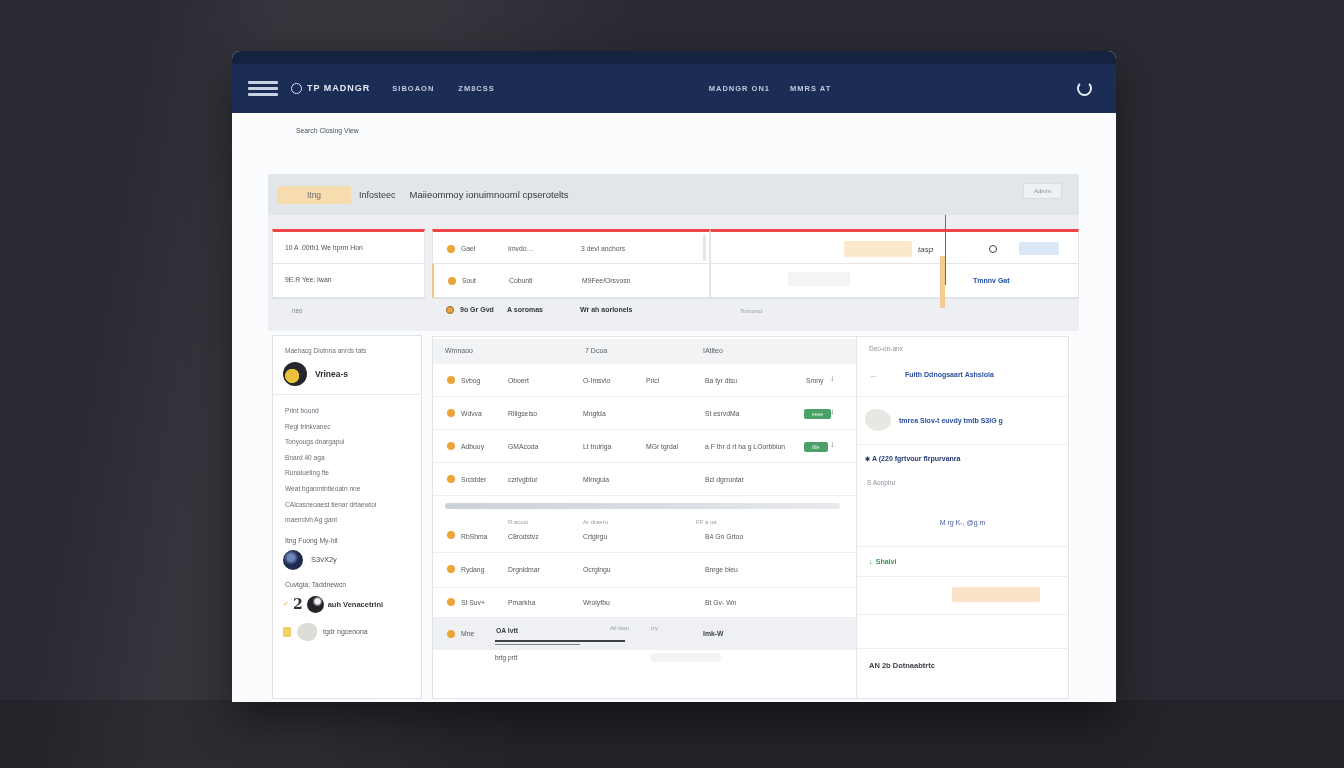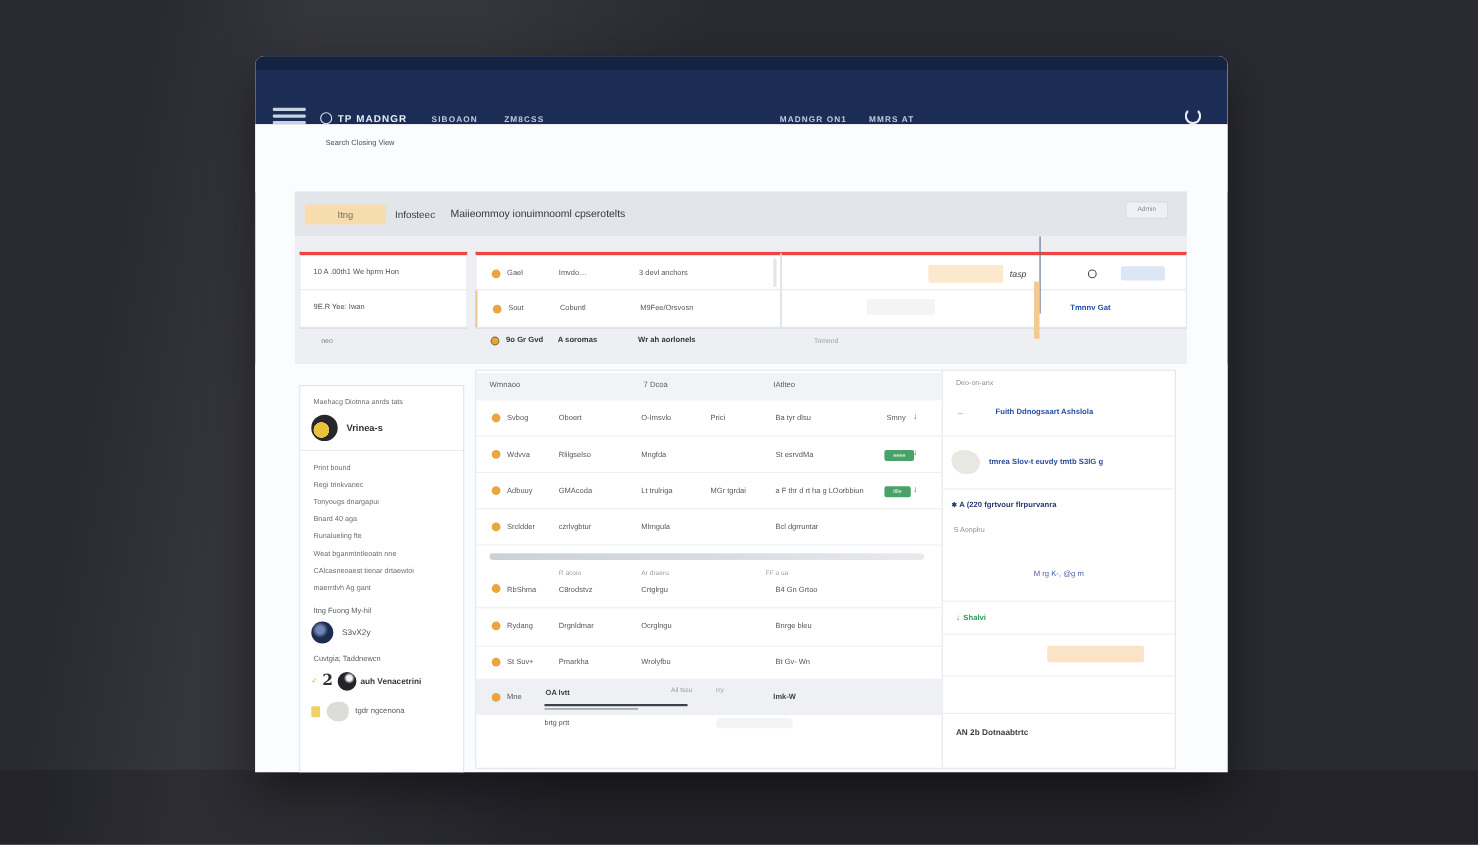--- a/index.html
+++ b/index.html
@@ -10,21 +10,21 @@
     background:linear-gradient(100deg, rgba(255,255,255,0) 10%, rgba(255,255,255,0.05) 19%,
       rgba(255,255,255,0.05) 30%, rgba(255,255,255,0) 44%); }
   .bg-bottom { position:absolute; left:0; right:0; top:700px; bottom:0; background:rgba(0,0,0,0.16); }
 
   .window { position:absolute; left:232px; top:51px; width:884px; height:651px;
     background:#fbfcfd; border-radius:8px 8px 0 0; overflow:hidden;
     box-shadow:0 18px 45px rgba(0,0,0,0.45); }
 
   
   .navbar { height:62px; background:linear-gradient(to bottom,#14233f 0,#14233f 13px,#1b2c55 13px);
-    display:flex; align-items:flex-end; padding-top:12px; }
+    display:flex; align-items:center; padding-top:12px; }
   .hamburger { margin-left:16px; display:inline-flex; flex-direction:column; gap:3px; width:30px; cursor:pointer; }
   .hamburger i { height:3px; background:#c9d2e2; border-radius:1px; }
   .brand { display:flex; align-items:center; margin-left:13px; gap:5px; cursor:pointer; }
   .brand-circle { width:11px; height:11px; border:1.5px solid #dfe6f2; border-radius:50%; }
   .brand-label { color:#e8edf6; font-size:9px; font-weight:bold; letter-spacing:1px; }
   .nav-item { color:#c3cbdc; font-size:7.5px; letter-spacing:1px; font-weight:bold; cursor:pointer; white-space:nowrap; }
   .ni1 { margin-left:22px; } .ni2 { margin-left:24px; } .ni3 { margin-left:214px; } .ni4 { margin-left:20px; }
   .arc { margin-left:auto; margin-right:24px; width:15px; height:15px;
     border:2px solid #e6ebf4; border-top-color:transparent; border-radius:50%; }
 
@@ -68,21 +68,21 @@
     background:#dbe7f4; border-radius:2px; cursor:pointer; }
   .r-faint { position:absolute; left:77px; top:8px; width:62px; height:14px; background:#f3f4f6; }
   .r-links { position:absolute; left:262px; top:13px; font-size:7px; font-weight:bold; color:#1f4fa8; cursor:pointer; }
   .r-note { position:absolute; left:30px; top:8px; font-size:6.2px; color:#9aa0a6; }
   .vdiv { position:absolute; left:235px; top:0; width:1px; height:70px; background:#5c6d8d; }
   .vaccent { position:absolute; left:230px; top:41px; width:5px; height:52px; background:#f3ca92; }
 
   
   .main { position:relative; height:371px; background:#fbfcfd; }
 
-  .sidebar { position:absolute; left:40px; top:19px; width:150px; height:364px;
+  .sidebar { position:absolute; left:40px; top:4px; width:150px; height:364px;
     background:#fff; border:1px solid #e1e4e7; overflow:hidden; }
   .sb-head { padding:11px 12px 4px; font-size:6.5px; color:#6a6f76; white-space:nowrap; }
   .sb-person { display:flex; align-items:center; gap:8px; padding:4px 10px 8px;
     border-bottom:1px solid #e8eaed; cursor:pointer; }
   .av1 { width:24px; height:24px; border-radius:50%; flex:none;
     background:radial-gradient(circle at 38% 58%, #e8c23a 0 34%, #26262c 36%); }
   .sb-p1 { font-size:8.5px; font-weight:bold; color:#2e3237; }
   .sb-person2 { display:flex; align-items:center; gap:8px; padding:12px 10px 14px;
     border-bottom:1px solid #e8eaed; cursor:pointer; }
   .blob { width:20px; height:16px; background:#d9d9d4; border-radius:50% 60% 55% 45%; flex:none; }

